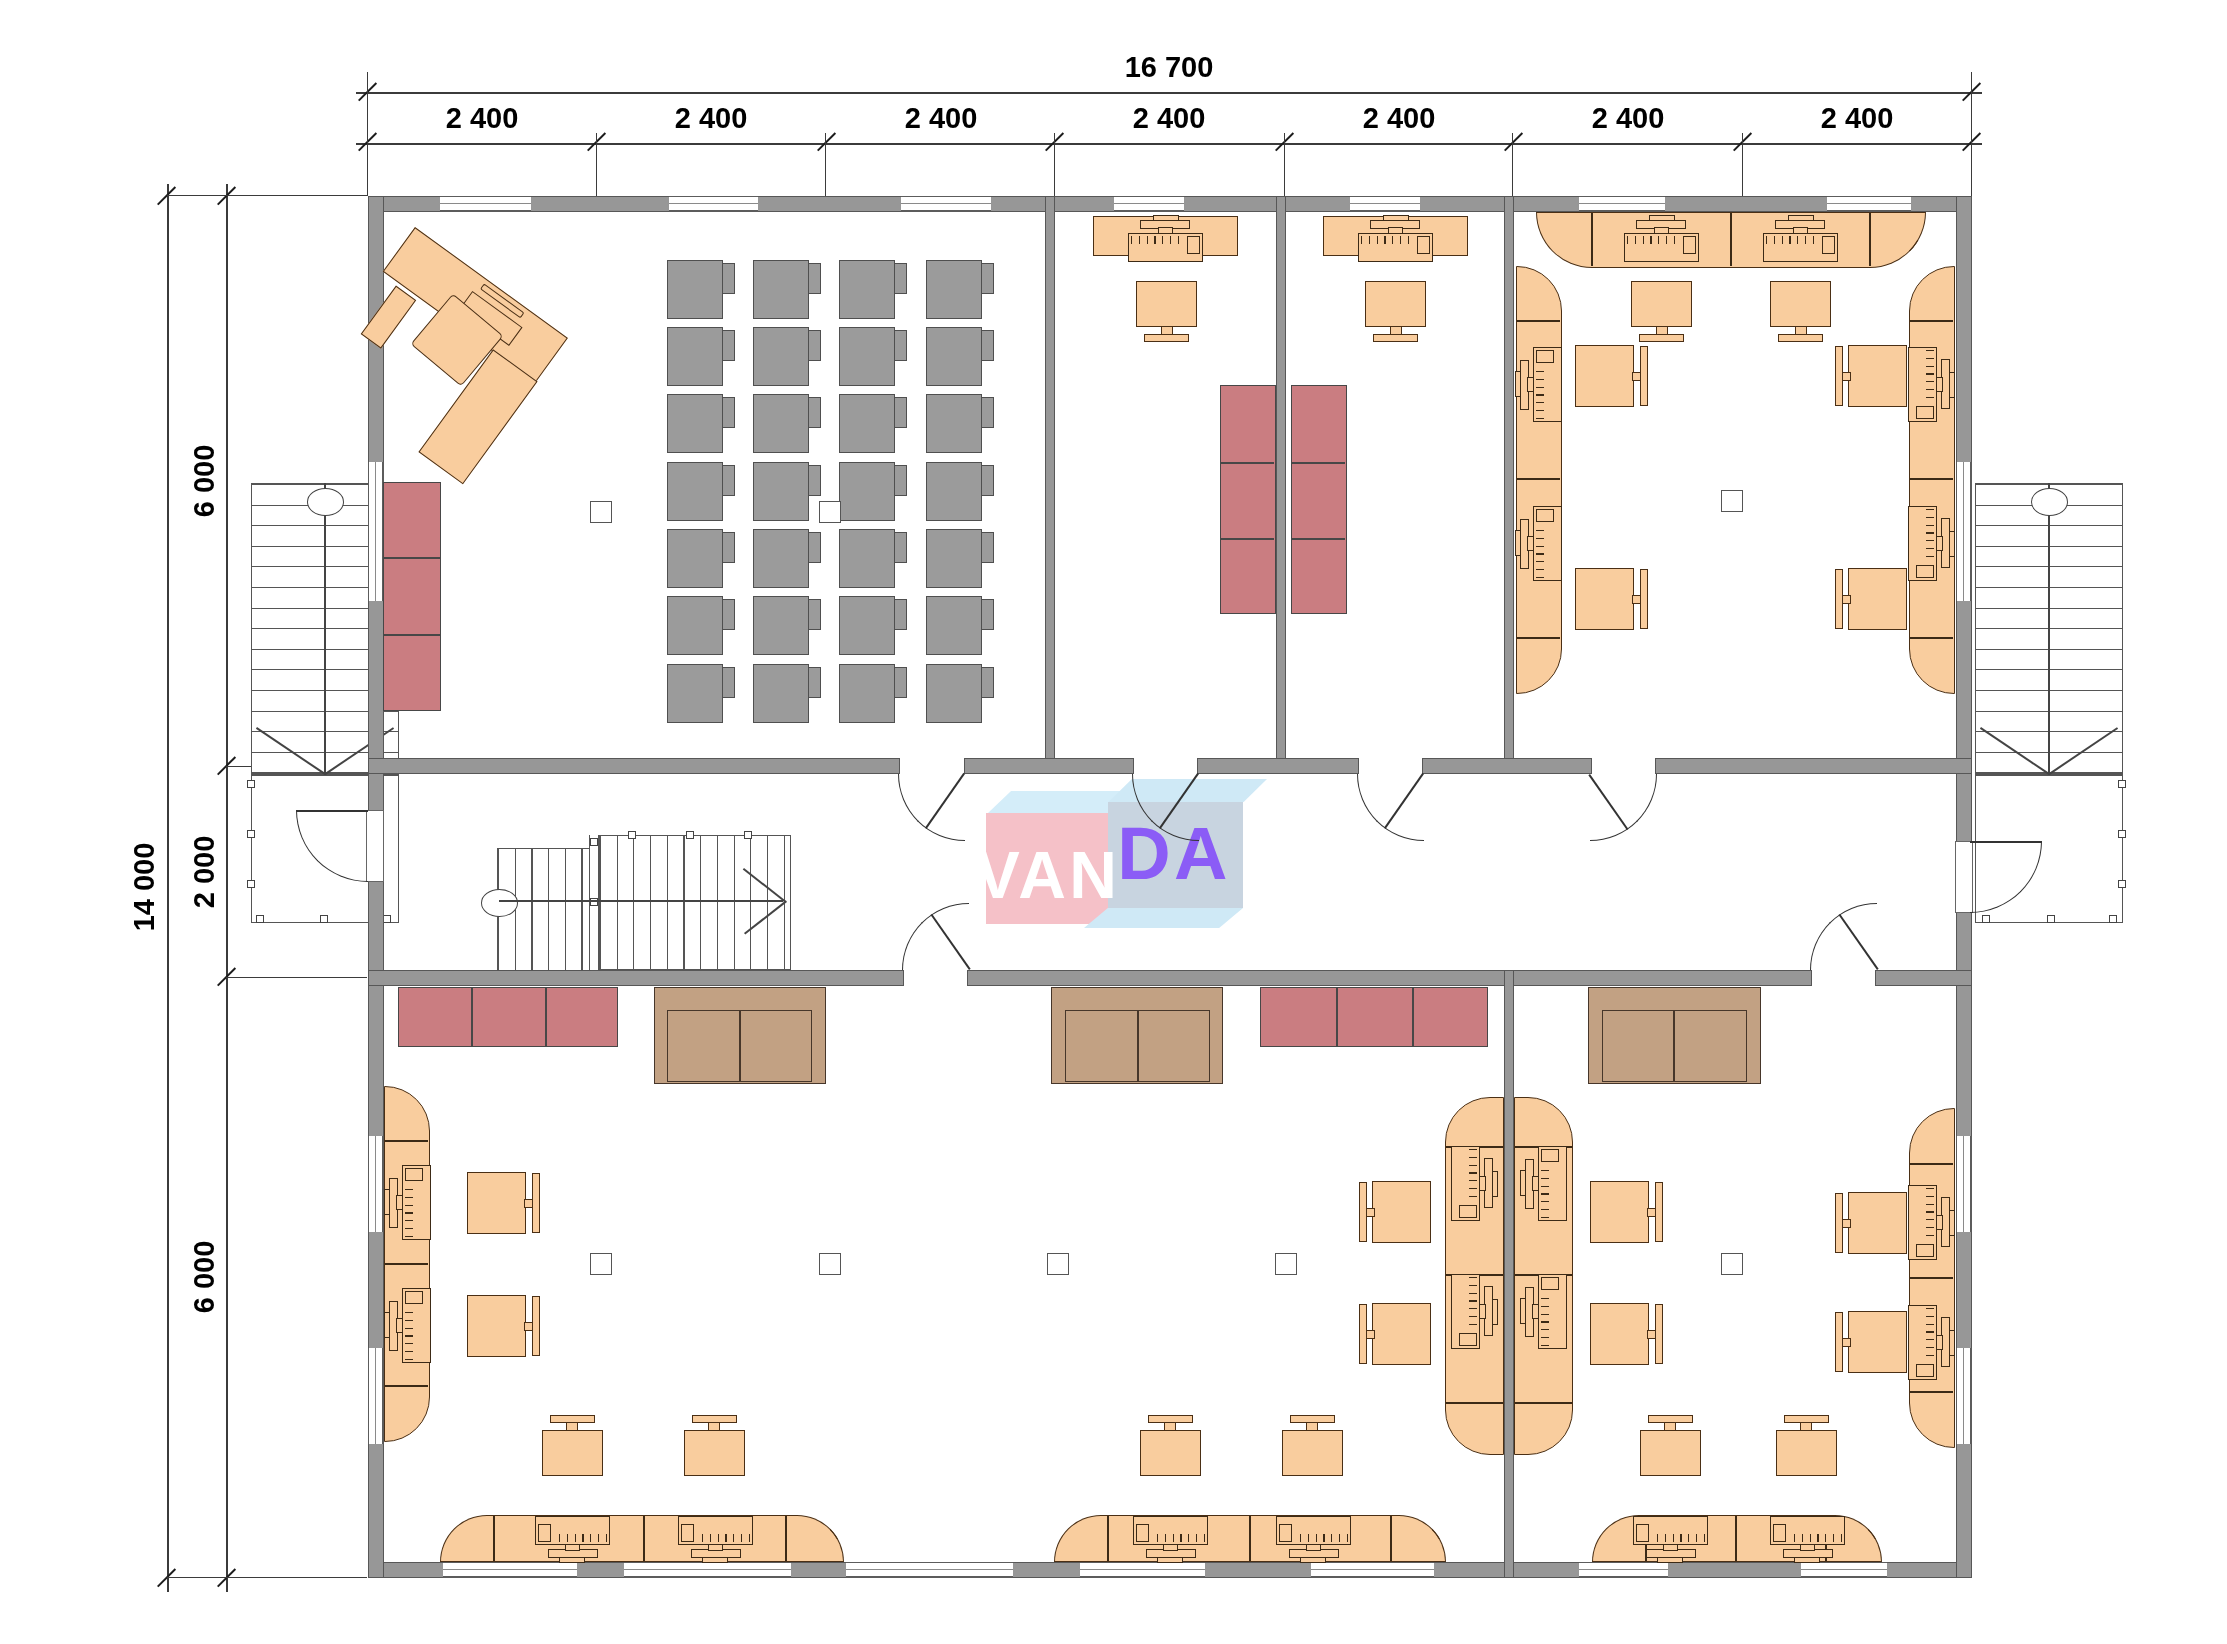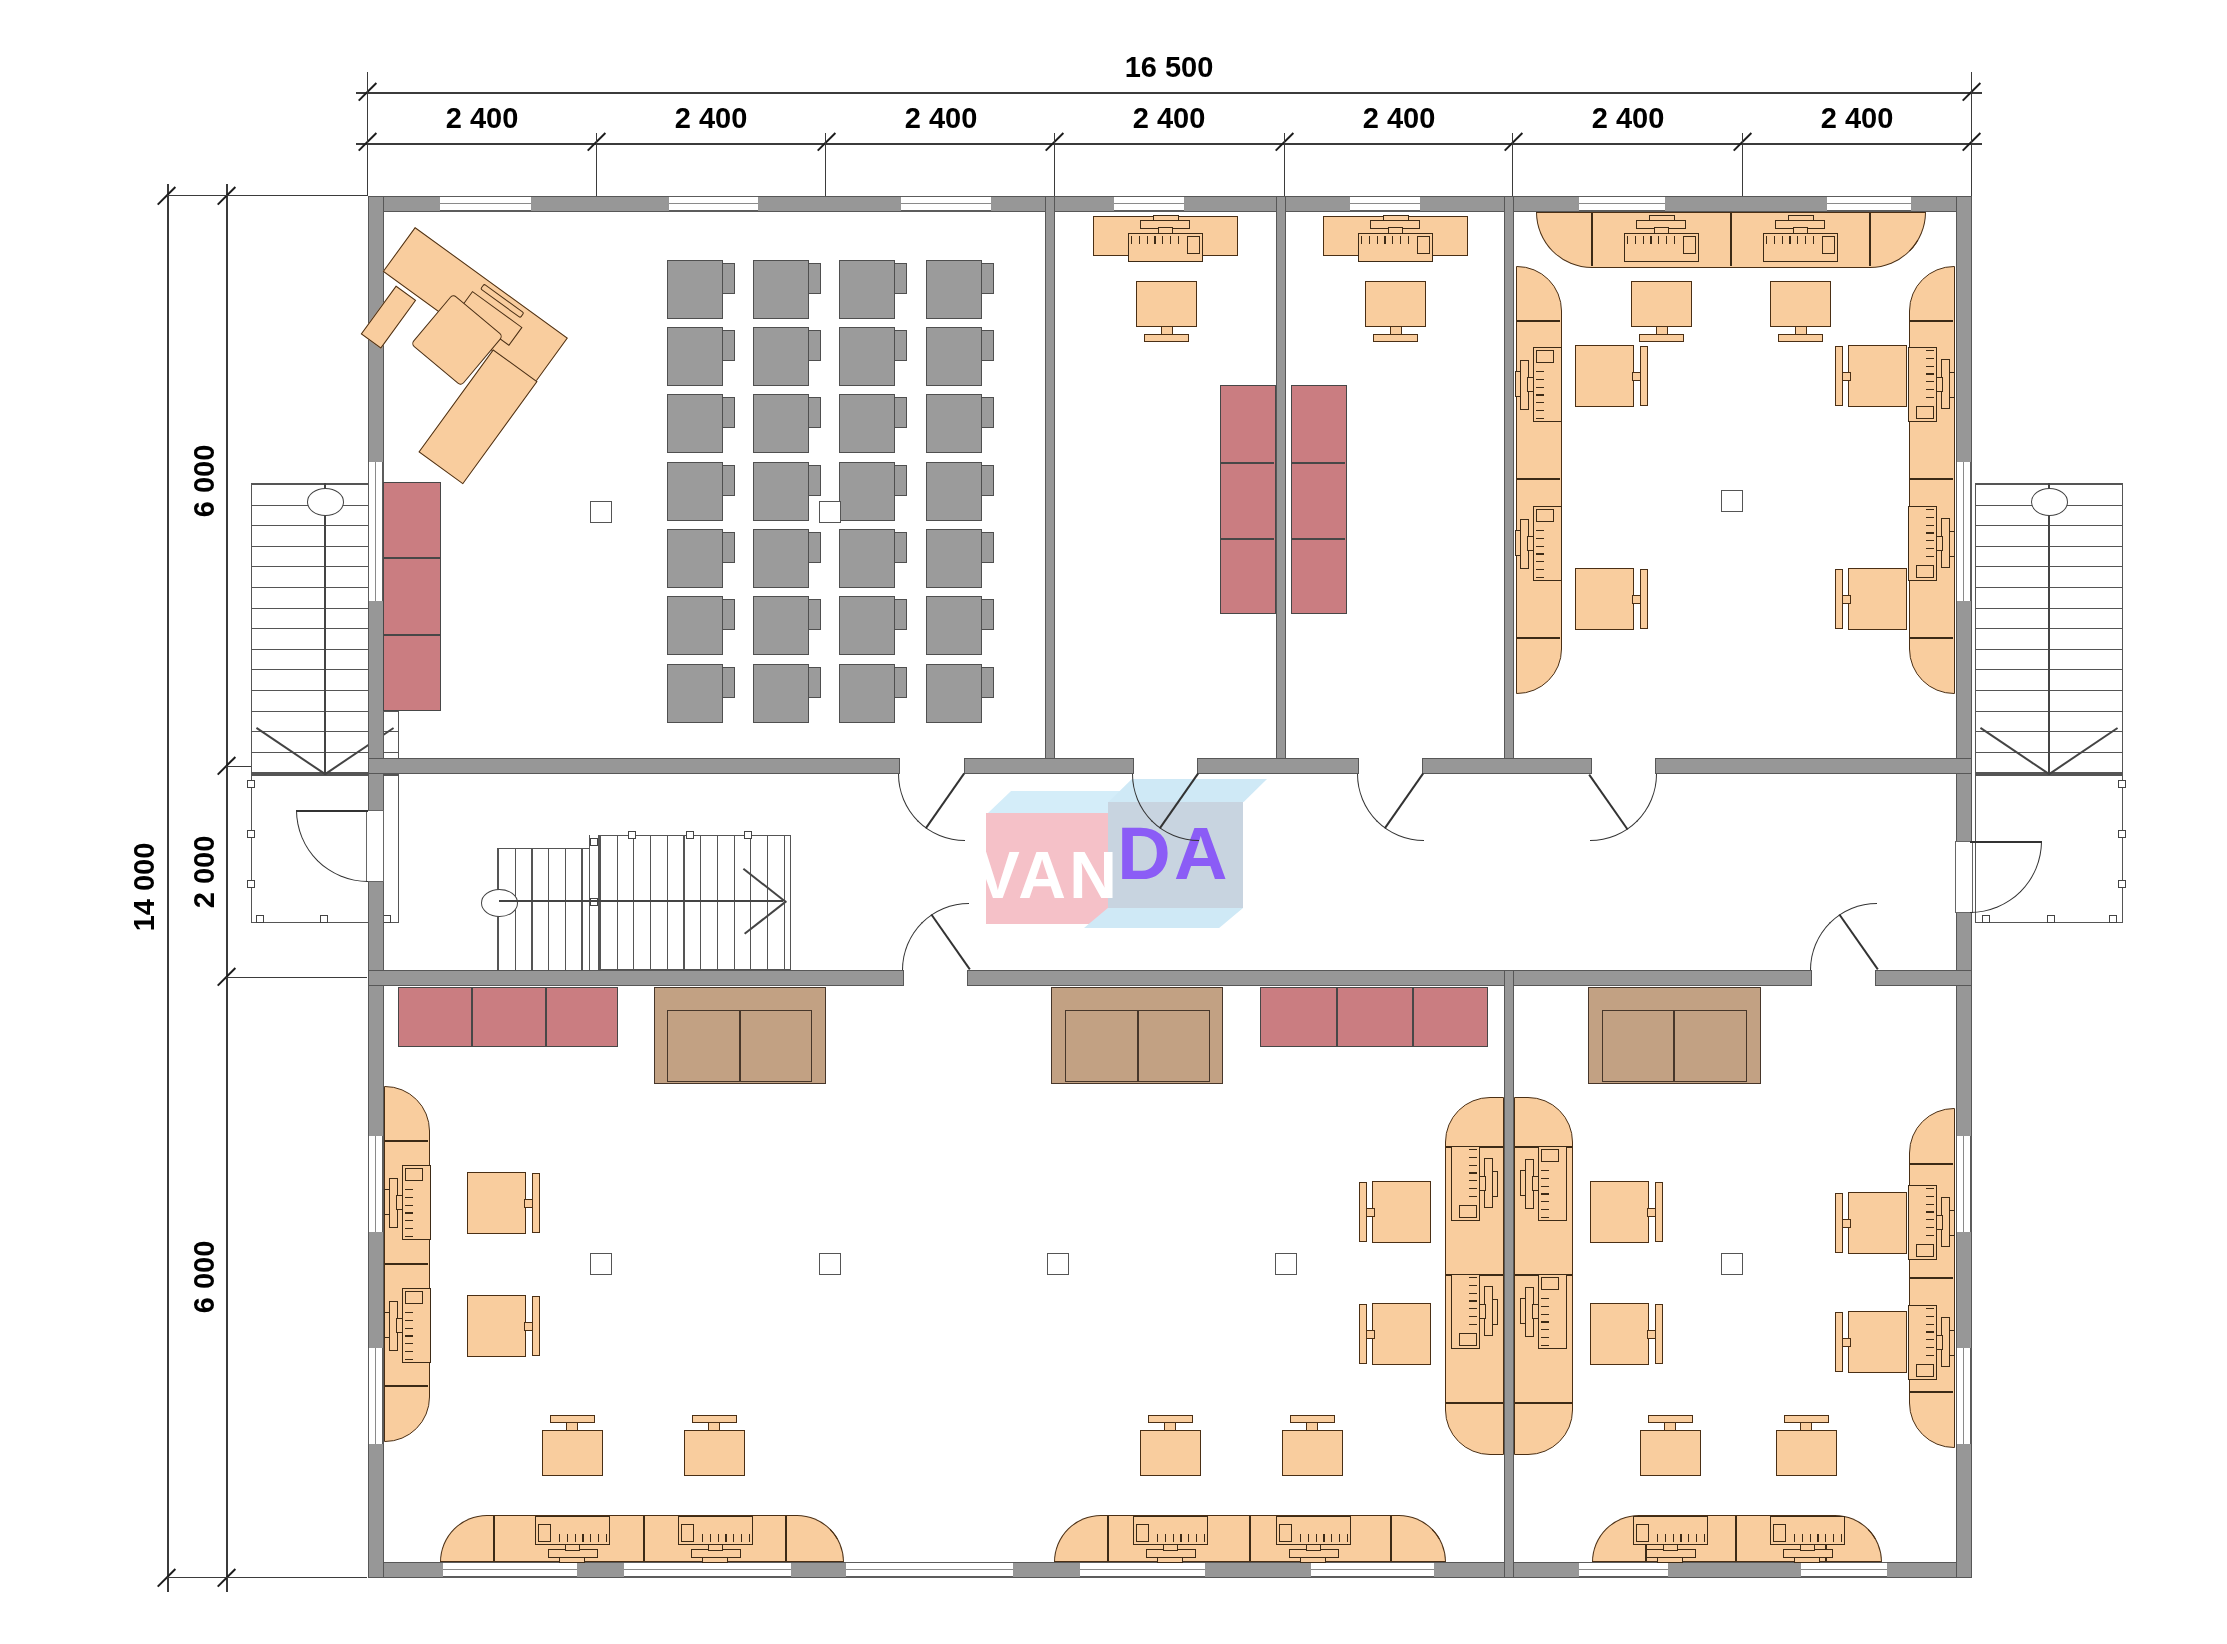--- a/index.html
+++ b/index.html
@@ -65,21 +65,21 @@
   .wmtxt{position:absolute;font-weight:800;transform:translate(-50%,-50%);letter-spacing:3.3px}
 </style>
 </head>
 <body>
 
 <div id="plan">
 
   <div class="ln" style="left:356px;top:92px;width:1626px;height:1.7px"></div>
   <div class="tick" style="left:355px;top:91px"></div>
   <div class="tick" style="left:1959px;top:91px"></div>
-  <div class="dimtxt" style="left:1169px;top:67px">16 500</div>
+  <div class="dimtxt" style="left:1169px;top:67px">16 700</div>
 
   <div class="ln" style="left:356px;top:143px;width:1626px;height:1.7px"></div>
   <div class="tick" style="left:355px;top:141px"></div>
   <div class="tick" style="left:584px;top:141px"></div>
   <div class="tick" style="left:814px;top:141px"></div>
   <div class="tick" style="left:1042px;top:141px"></div>
   <div class="tick" style="left:1272px;top:141px"></div>
   <div class="tick" style="left:1501px;top:141px"></div>
   <div class="tick" style="left:1730px;top:141px"></div>
   <div class="tick" style="left:1959px;top:141px"></div>

